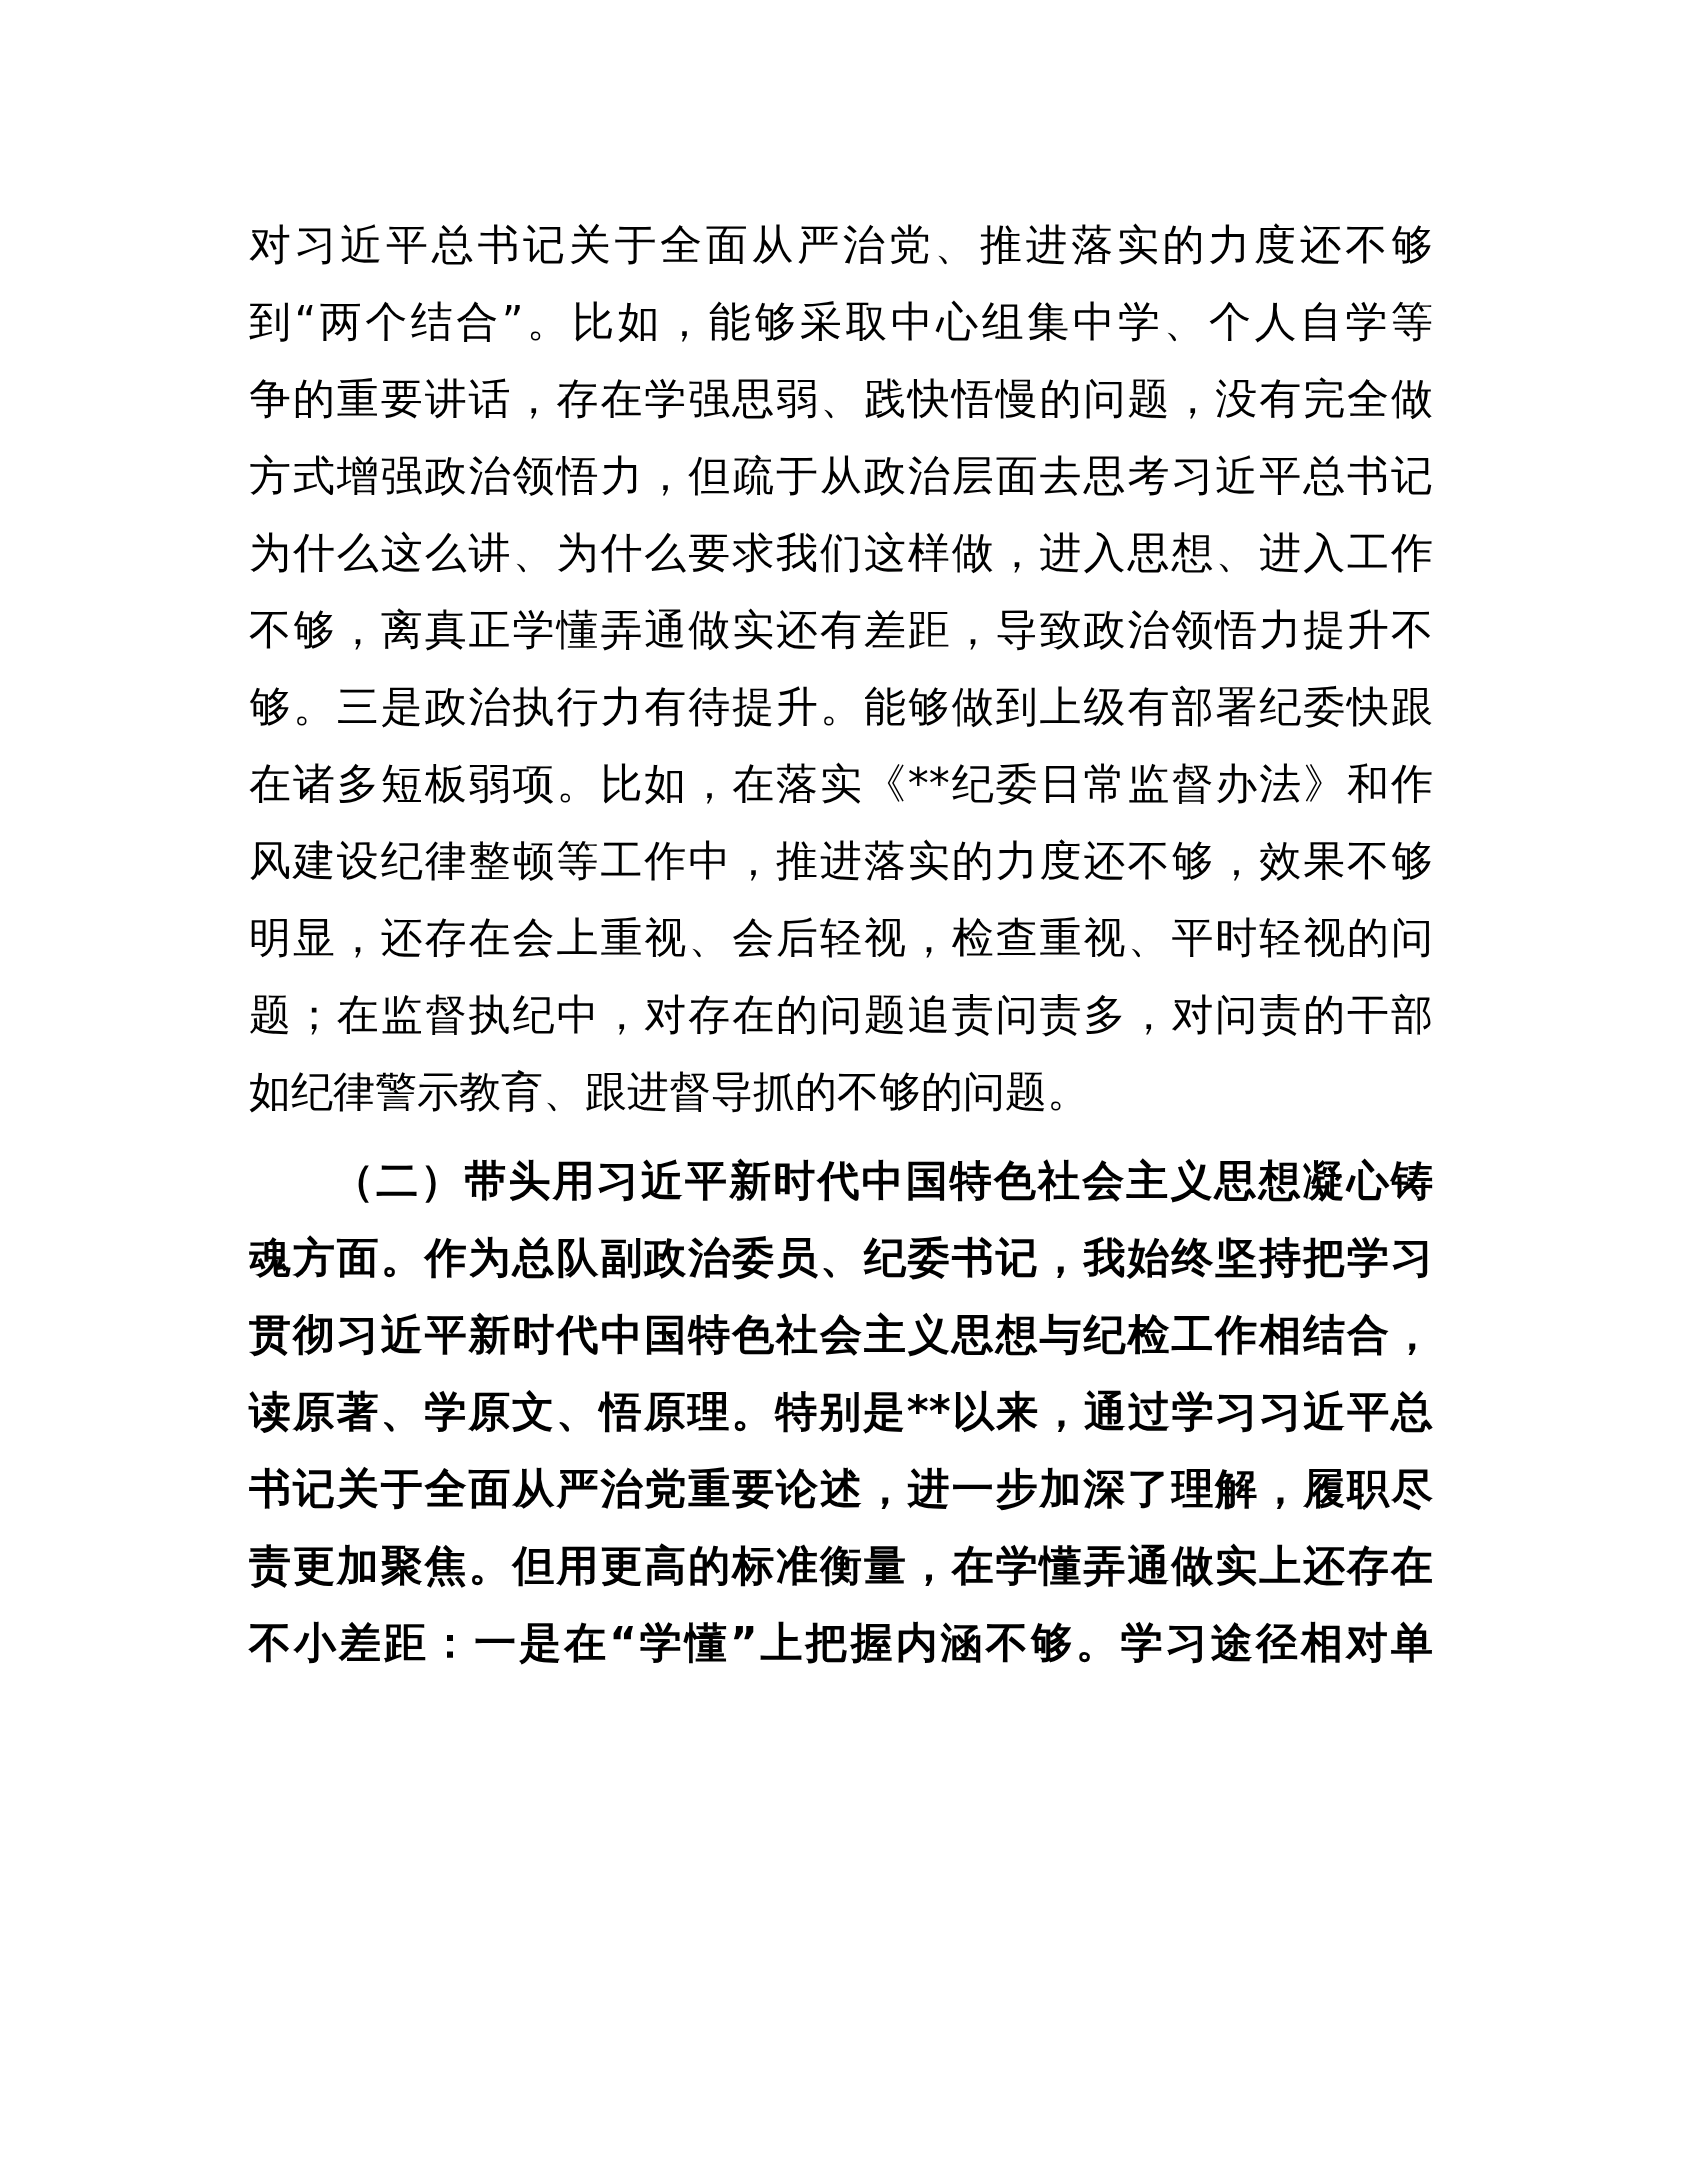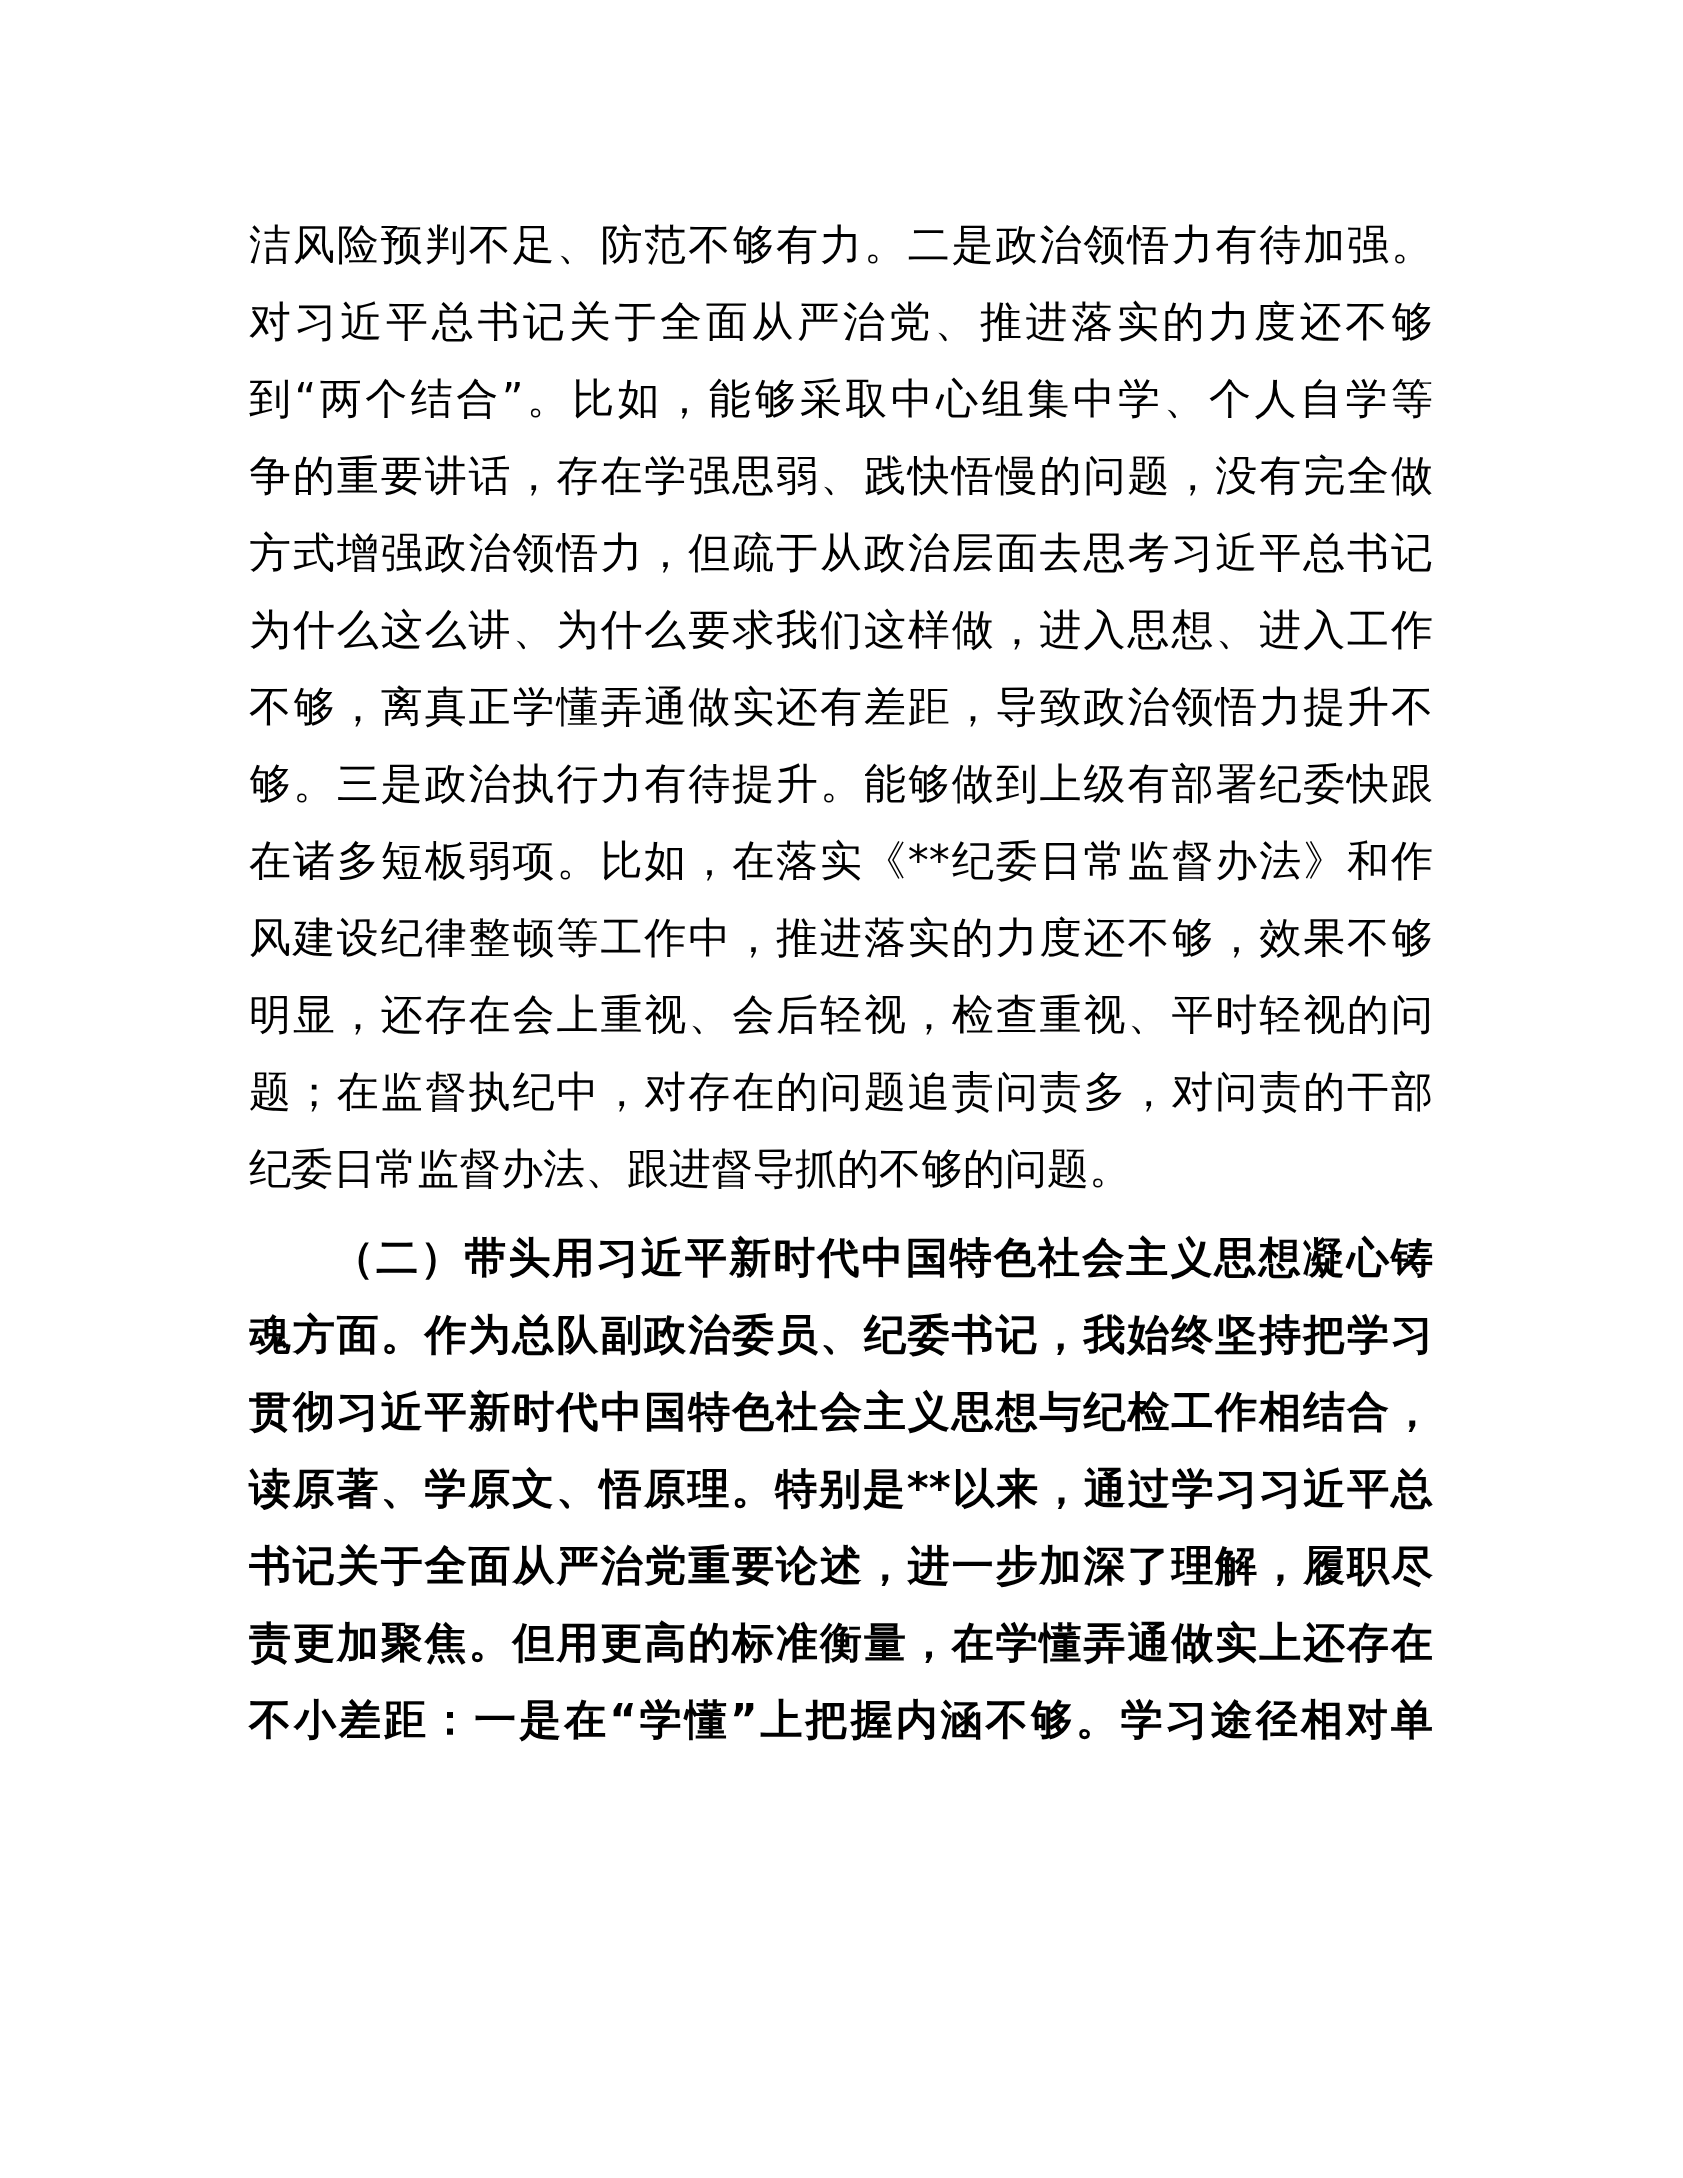--- a/index.html
+++ b/index.html
@@ -20,33 +20,32 @@
   }
   .line.last { text-align-last: left; }
   .line.indent { padding-left: 83px; }
 </style>
 </head>
 <body>
 
 <div class="page">
   <div class="content">
     <p class="para">
-      <span class="line">洁风险预判不足、防范不够有力。二是政治领悟力有待加强。</span>
       <span class="line">对习近平总书记关于全面从严治党、推进落实的力度还不够</span>
       <span class="line">到“两个结合”。比如，能够采取中心组集中学、个人自学等</span>
       <span class="line">争的重要讲话，存在学强思弱、践快悟慢的问题，没有完全做</span>
       <span class="line">方式增强政治领悟力，但疏于从政治层面去思考习近平总书记</span>
       <span class="line">为什么这么讲、为什么要求我们这样做，进入思想、进入工作</span>
       <span class="line">不够，离真正学懂弄通做实还有差距，导致政治领悟力提升不</span>
       <span class="line">够。三是政治执行力有待提升。能够做到上级有部署纪委快跟</span>
       <span class="line">在诸多短板弱项。比如，在落实《**纪委日常监督办法》和作</span>
       <span class="line">风建设纪律整顿等工作中，推进落实的力度还不够，效果不够</span>
       <span class="line">明显，还存在会上重视、会后轻视，检查重视、平时轻视的问</span>
       <span class="line">题；在监督执纪中，对存在的问题追责问责多，对问责的干部</span>
-      <span class="line last">纪委日常监督办法、跟进督导抓的不够的问题。</span>
+      <span class="line last">如纪律警示教育、跟进督导抓的不够的问题。</span>
     </p>
     <p class="para">
       <span class="line indent">（二）带头用习近平新时代中国特色社会主义思想凝心铸</span>
       <span class="line">魂方面。作为总队副政治委员、纪委书记，我始终坚持把学习</span>
       <span class="line">贯彻习近平新时代中国特色社会主义思想与纪检工作相结合，</span>
       <span class="line">读原著、学原文、悟原理。特别是**以来，通过学习习近平总</span>
       <span class="line">书记关于全面从严治党重要论述，进一步加深了理解，履职尽</span>
       <span class="line">责更加聚焦。但用更高的标准衡量，在学懂弄通做实上还存在</span>
       <span class="line">不小差距：一是在“学懂”上把握内涵不够。学习途径相对单</span>
     </p>

